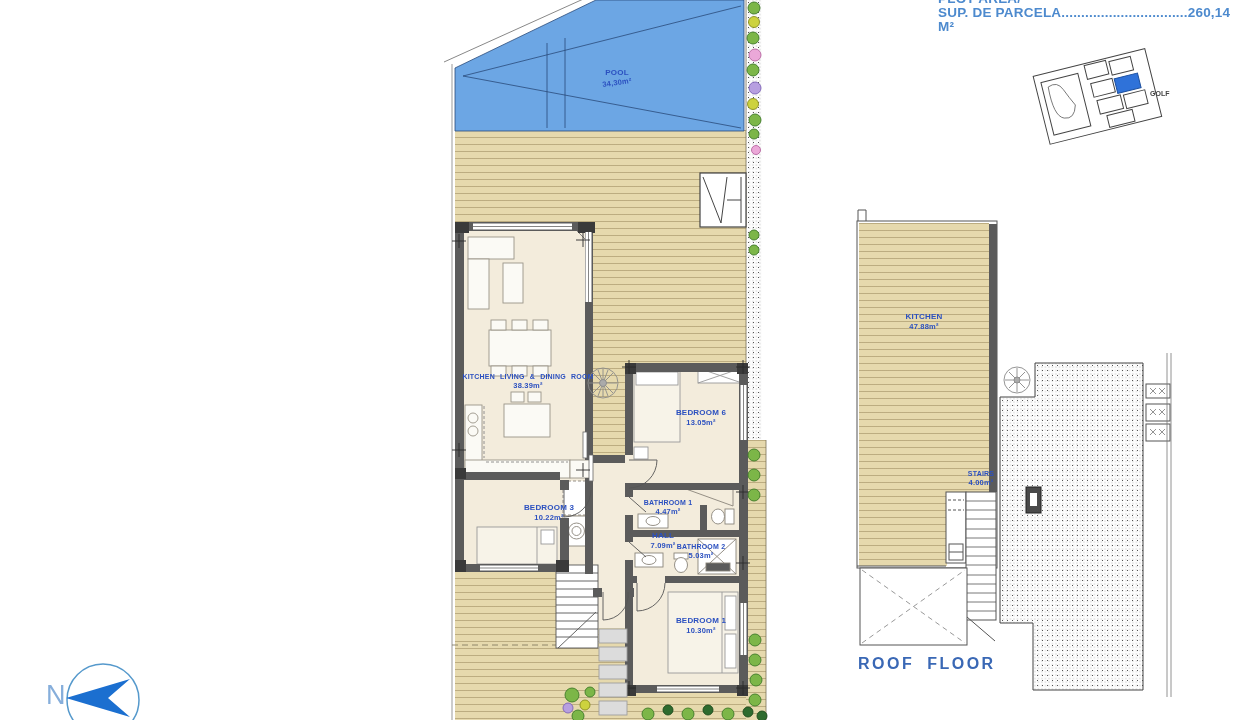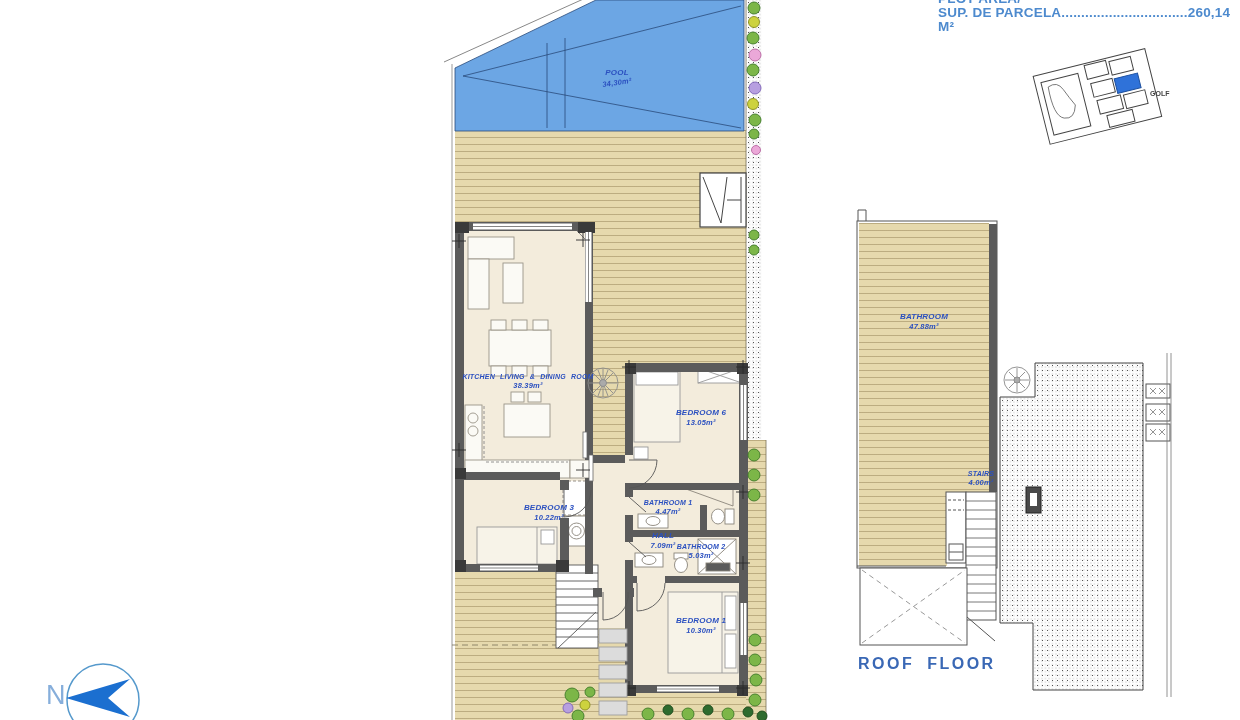--- a/index.html
+++ b/index.html
@@ -9,21 +9,21 @@
   
   .deck{background-color:#e6d9ad;
         background-image:repeating-linear-gradient(180deg, rgba(120,100,56,.38) 0 1px, transparent 1px 7px);}
   
   .stipple{background-color:#fdfdfd;
         background-image:radial-gradient(#555 .7px, transparent .85px),
                          radial-gradient(#999 .5px, transparent .65px);
         background-size:5px 5px,3.5px 3.5px;background-position:0 0,1.7px 2.3px;}
   svg{position:absolute;left:0;top:0;}
   .room-label{position:absolute;transform:translateX(-50%);text-align:center;color:#2b50c0;
-              font-size:8px;font-weight:bold;line-height:1.3;white-space:nowrap;letter-spacing:.2px;z-index:30;font-style:italic;}
+              font-size:8px;font-weight:bold;line-height:1.3;white-space:nowrap;letter-spacing:.2px;z-index:30;}
   .room-label .area{font-size:7.5px;}
   .kitchen-name{font-size:7px;word-spacing:3px;}
   .small-label{font-size:7px;}
   .pool-area-line{display:inline-block;transform:rotate(-8deg);}
   #plot-header{position:absolute;left:938px;top:-8px;color:#4d8ace;font-weight:bold;
                font-size:13.5px;line-height:1.05;letter-spacing:.2px;z-index:30;}
   #roof-title{position:absolute;left:858px;top:655px;color:#3a68b5;font-size:16px;font-weight:bold;
               letter-spacing:2.5px;word-spacing:6px;z-index:30;}
   #golf-label{position:absolute;left:1150px;top:90px;color:#444;font-size:7px;font-weight:bold;z-index:30;}
   #north-n{position:absolute;left:46px;top:680px;color:#86aedb;font-size:27px;z-index:30;}
@@ -450,21 +450,21 @@
     <div>BATHROOM 2</div>
     <div class="area">5.03m²</div>
   </div>
 
   <div class="room-label" style="left:701px;top:616px;">
     <div>BEDROOM 1</div>
     <div class="area">10.30m²</div>
   </div>
 
   <div class="room-label" style="left:924px;top:312px;">
-    <div>BATHROOM</div>
+    <div>KITCHEN</div>
     <div class="area">47.88m²</div>
   </div>
 
   <div class="room-label small-label" style="left:981px;top:469px;">
     <div>STAIRS</div>
     <div class="area">4.00m²</div>
   </div>
 
   <div id="roof-title">ROOF FLOOR</div>
 

